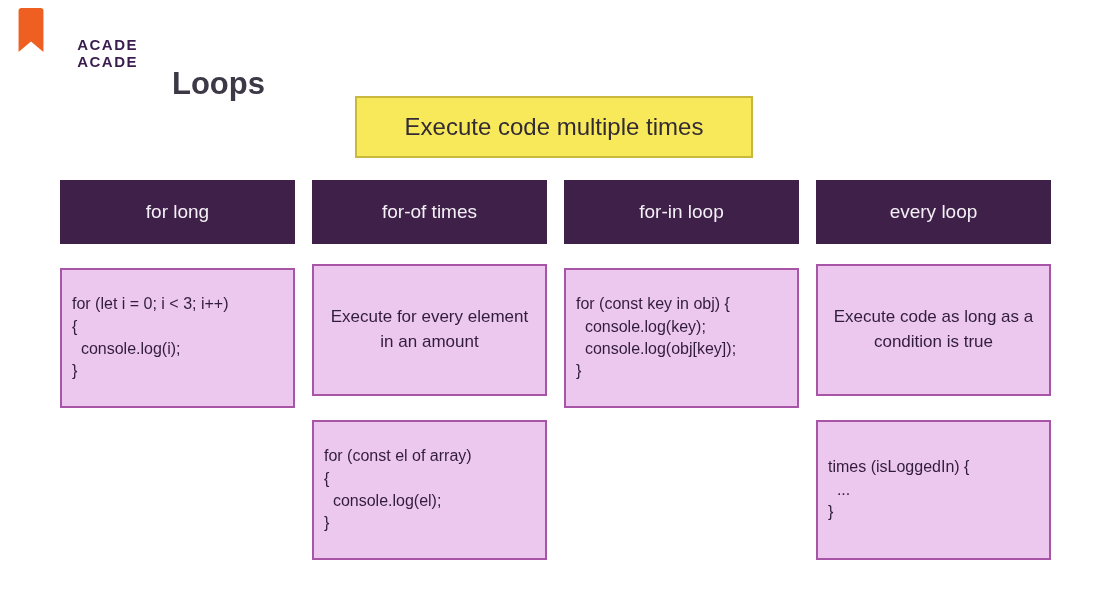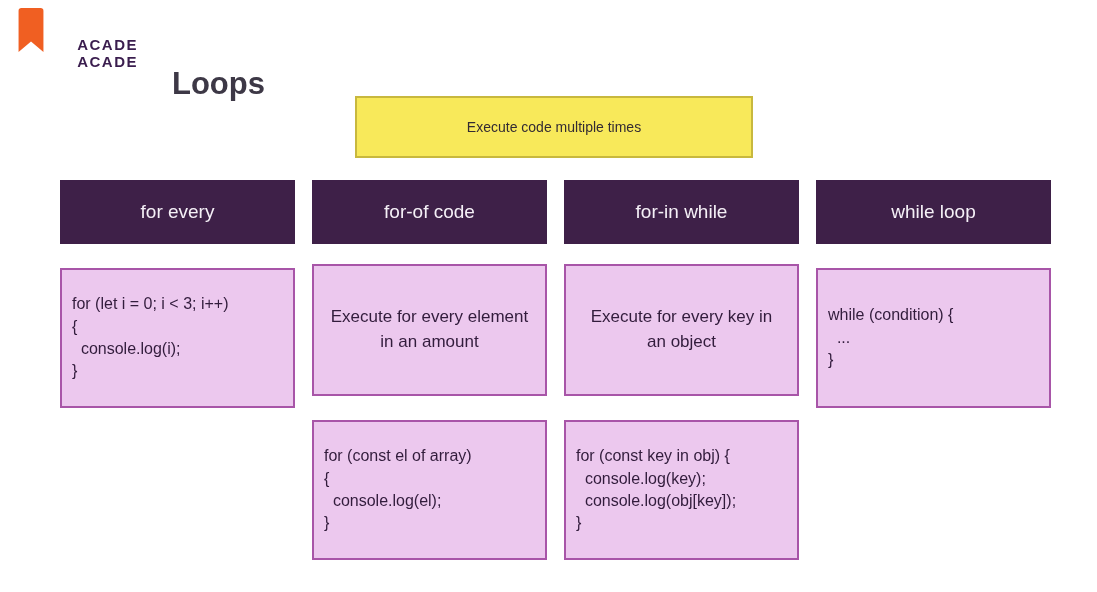--- a/index.html
+++ b/index.html
@@ -61,21 +61,21 @@
     left: 355px;
     top: 96px;
     width: 398px;
     height: 62px;
     box-sizing: border-box;
     background: var(--banner-bg, #f8e95a);
     border: 2px solid var(--banner-border, #c8b83e);
     display: flex;
     align-items: center;
     justify-content: center;
-    font-size: 14px;
+    font-size: 24px;
     color: #332b33;
   }
 
   
   .grid {
     position: absolute;
     left: 60px;
     top: 180px;
     width: 991px;
     display: grid;
@@ -146,54 +146,54 @@
     </div>
   </div>
 
   <div class="page-title">Loops</div>
 
   <div class="banner">Execute code multiple times</div>
 
   <div class="grid">
 
     <div class="loop-col">
-      <div class="col-header">for every</div>
+      <div class="col-header">for long</div>
       <div class="code-box">
         <pre class="code-text">for (let i = 0; i &lt; 3; i++)
 {
   console.log(i);
 }</pre>
       </div>
     </div>
 
     <div class="loop-col">
-      <div class="col-header">for-of code</div>
+      <div class="col-header">for-of times</div>
       <div class="desc-box">Execute for every element in an amount</div>
       <div class="code-box">
         <pre class="code-text">for (const el of array)
 {
   console.log(el);
 }</pre>
       </div>
     </div>
 
     <div class="loop-col">
-      <div class="col-header">for-in while</div>
-      <div class="desc-box">Execute for every key in an object</div>
+      <div class="col-header">for-in loop</div>
       <div class="code-box">
         <pre class="code-text">for (const key in obj) {
   console.log(key);
   console.log(obj[key]);
 }</pre>
       </div>
     </div>
 
     <div class="loop-col">
-      <div class="col-header">while loop</div>
+      <div class="col-header">every loop</div>
+      <div class="desc-box">Execute code as long as a condition is true</div>
       <div class="code-box">
-        <pre class="code-text">while (condition) {
+        <pre class="code-text">times (isLoggedIn) {
   ...
 }</pre>
       </div>
     </div>
 
   </div>
 </div>
 
 </body></html>

